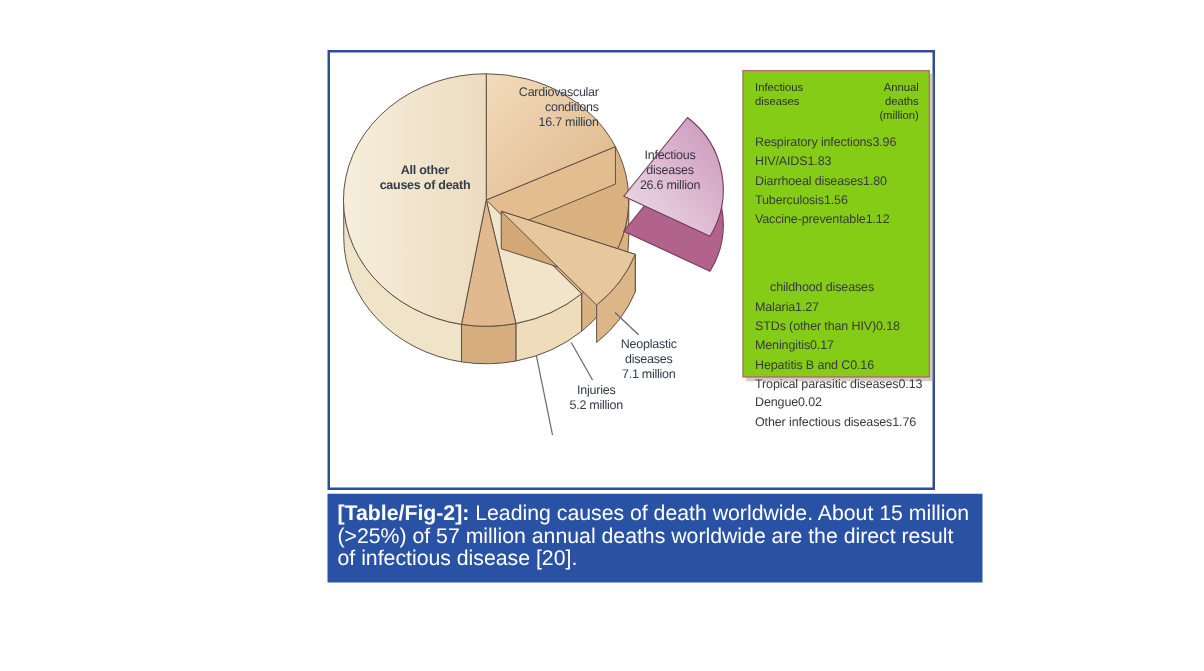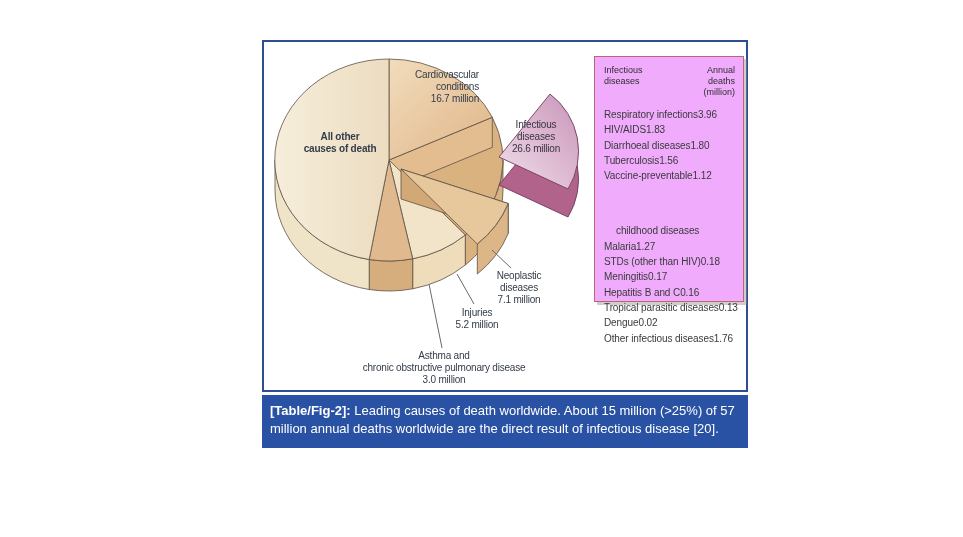--- a/index.html
+++ b/index.html
@@ -6,34 +6,34 @@
   .stage{position:relative;width:963px;height:537px;background:#ffffff;overflow:hidden;
          font-family:"Liberation Sans", sans-serif;}
   .figure{position:absolute;left:262px;top:40px;width:486px;}
   .panel{position:relative;width:482px;height:348px;background:#ffffff;
          border:2px solid #2e4d92;}
   .pie-svg{position:absolute;left:0;top:0;}
   .pie-label{position:absolute;text-align:center;color:#333c49;font-size:10px;
              line-height:12px;letter-spacing:-0.2px;white-space:pre-line;}
   
   .dtable{position:absolute;left:330px;top:14px;width:150px;height:246px;
-          background:#f0abfc;border:1px solid #b9657b;
+          background:#84cc16;border:1px solid #b9657b;
           box-shadow:3px 3px 0 rgba(155,145,135,0.45);
           padding:8px 8px 6px 9px;box-sizing:border-box;color:#3a3a3a;}
   .thead{display:flex;justify-content:space-between;align-items:flex-start;
          font-size:9px;line-height:11px;color:#2e2e2e;margin-bottom:9px;}
   .thead .c2{text-align:right;white-space:pre-line;}
   .trow{display:flex;font-size:10px;line-height:15.3px;
         letter-spacing:-0.1px;}
   .trow .t-name{white-space:nowrap;}
   .trow.indent .t-name{padding-left:12px;margin-top:40px;}
   .trow .t-val{text-align:right;}
   
-  .caption{margin-top:3px;width:486px;box-sizing:border-box;background:#2a52a4;
-           color:#ffffff;padding:7px 10px 10px 8px;font-size:13px;line-height:18px;}
+  .caption{margin-top:3px;width:524px;box-sizing:border-box;background:#2a52a4;
+           color:#ffffff;padding:7px 10px 10px 8px;font-size:17px;line-height:18px;}
   .caption b{font-weight:700;}
 </style>
 </head>
 <body>
 
 <div class="stage">
   <div class="figure">
 
     <div class="panel">
 
@@ -94,23 +94,20 @@
 conditions
 16.7 million</div>
       <div class="pie-label" style="left:227px;top:77px;width:90px;color:#3a3344;">Infectious
 diseases
 26.6 million</div>
       <div class="pie-label" style="left:205px;top:228px;width:100px;">Neoplastic
 diseases
 7.1 million</div>
       <div class="pie-label" style="left:163px;top:265px;width:100px;">Injuries
 5.2 million</div>
-      <div class="pie-label" style="left:55px;top:308px;width:250px;">Asthma and
-chronic obstructive pulmonary disease
-3.0 million</div>
 
       <div class="dtable">
         <div class="thead">
           <div class="c1">Infectious diseases</div>
           <div class="c2">Annual deaths
 (million)</div>
         </div>
         <div class="trow">
           <span class="t-name">Respiratory infections</span>
           <span class="t-val">3.96</span>

